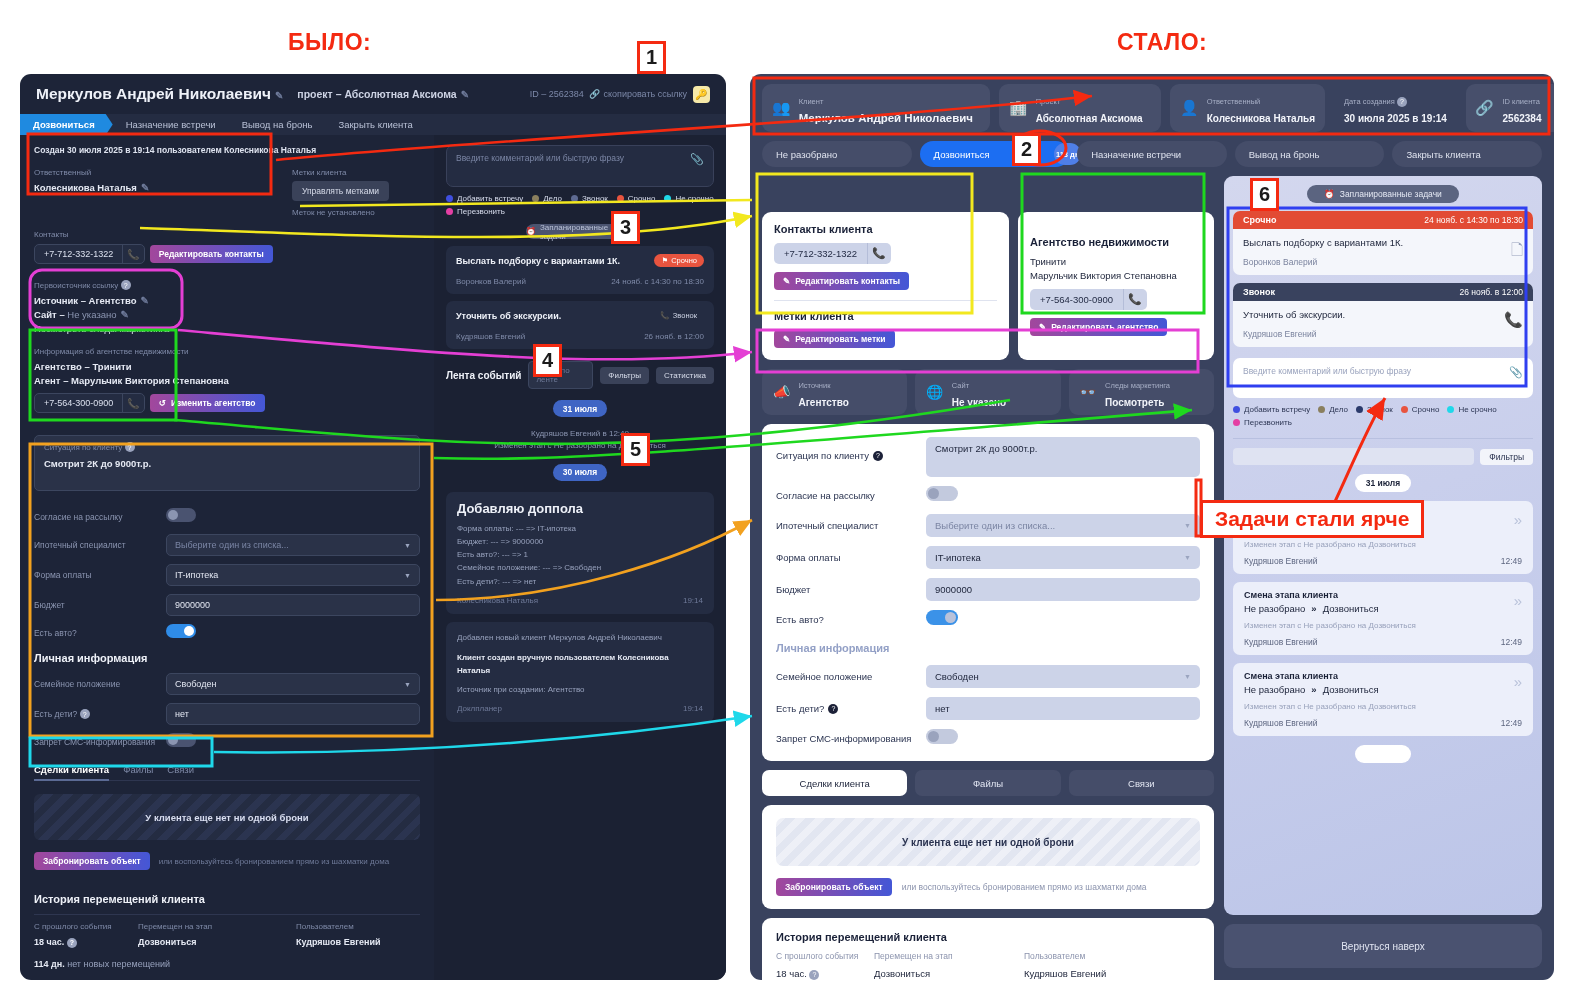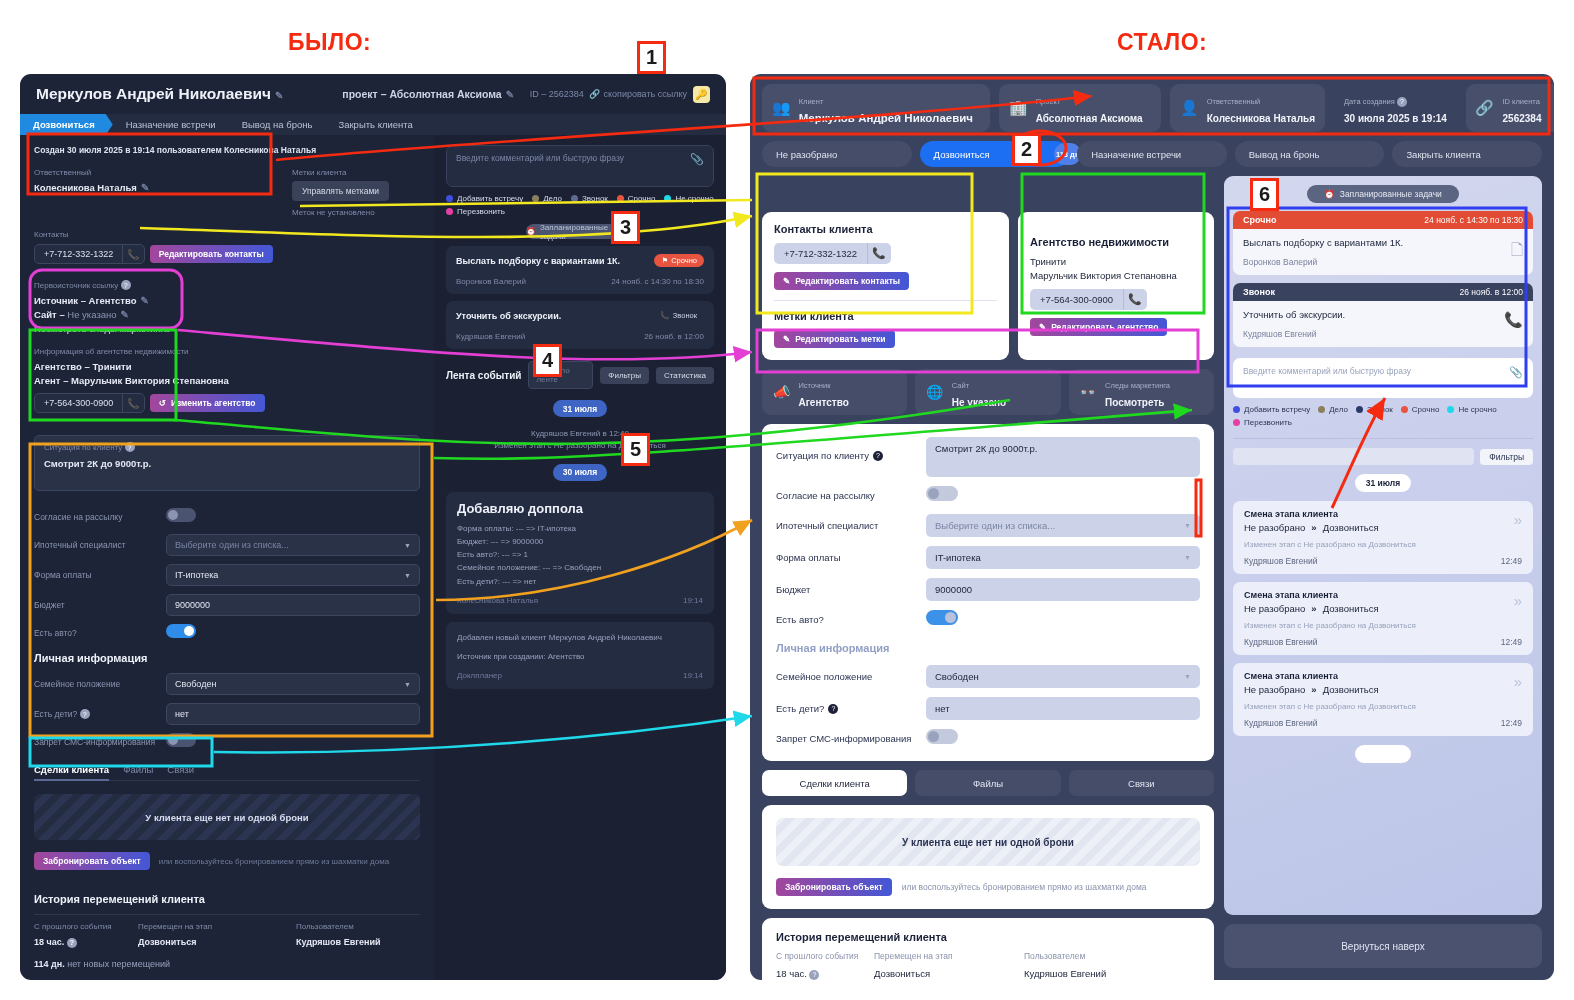--- a/index.html
+++ b/index.html
@@ -38,21 +38,21 @@
 
   
   #panel-before .hdr {
     height: 40px; display: flex; align-items: center;
     padding: 0 16px; gap: 14px;
   }
   #panel-before .hdr .cname {
     font-size: 15.5px; font-weight: bold; color: #eef1f8;
   }
   #panel-before .hdr .proj {
-    font-size: 10.5px; font-weight: bold; color: #cdd3e4; margin-left: 45px;
+    font-size: 10.5px; font-weight: bold; color: #cdd3e4;
   }
   .edit-ic { display:inline-block; color:#6f7b9b; font-size:10px; margin-left:4px; }
   #panel-before .hdr .idwrap {
     margin-left: auto; display: flex; align-items: center; gap: 6px;
   }
   #panel-before .hdr .idtxt { font-size: 9px; color: #7c88a8; }
   #panel-before .hdr .cplink { font-size: 9px; color: #7c88a8; }
   #panel-before .keybadge {
     width: 17px; height: 17px; border-radius: 4px;
     background: #f6e9a8; color: #8e7a1c;
@@ -617,20 +617,21 @@
           </div>
           <div class="ef">
               <span>Колесникова Наталья</span>
               <span>19:14</span>
             </div>
         </div>
 
         <div class="ev-card">
           <div class="el">
             <div>Добавлен новый клиент Меркулов Андрей Николаевич</div>
+            <div style="color:#e6eaf4;font-weight:bold;margin-top:7px;">Клиент создан вручную пользователем Колесникова Наталья</div>
             <div style="margin-top:6px;">Источник при создании: Агентство</div>
           </div>
           <div class="ef">
               <span>Доклпланер</span>
               <span>19:14</span>
             </div>
         </div>
       </div>
     </div>
   </div>
@@ -1003,14 +1004,15 @@
 
     <path d="M1332,508 C1350,470 1366,430 1385,398" fill="none" stroke="#f42a11" stroke-width="3" marker-end="url(#ar-r)"></path>
   </svg>
 
   <div class="numbox" style="left:637px;top:41px;">1</div>
   <div class="numbox" style="left:1012px;top:133px;">2</div>
   <div class="numbox" style="left:611px;top:211px;">3</div>
   <div class="numbox" style="left:533px;top:344px;">4</div>
   <div class="numbox" style="left:621px;top:433px;">5</div>
   <div class="numbox" style="left:1250px;top:178px;">6</div>
+  <div class="bigtag" style="left:1200px;top:500px;">Задачи стали ярче</div>
 
 </div>
 
 </body></html>

